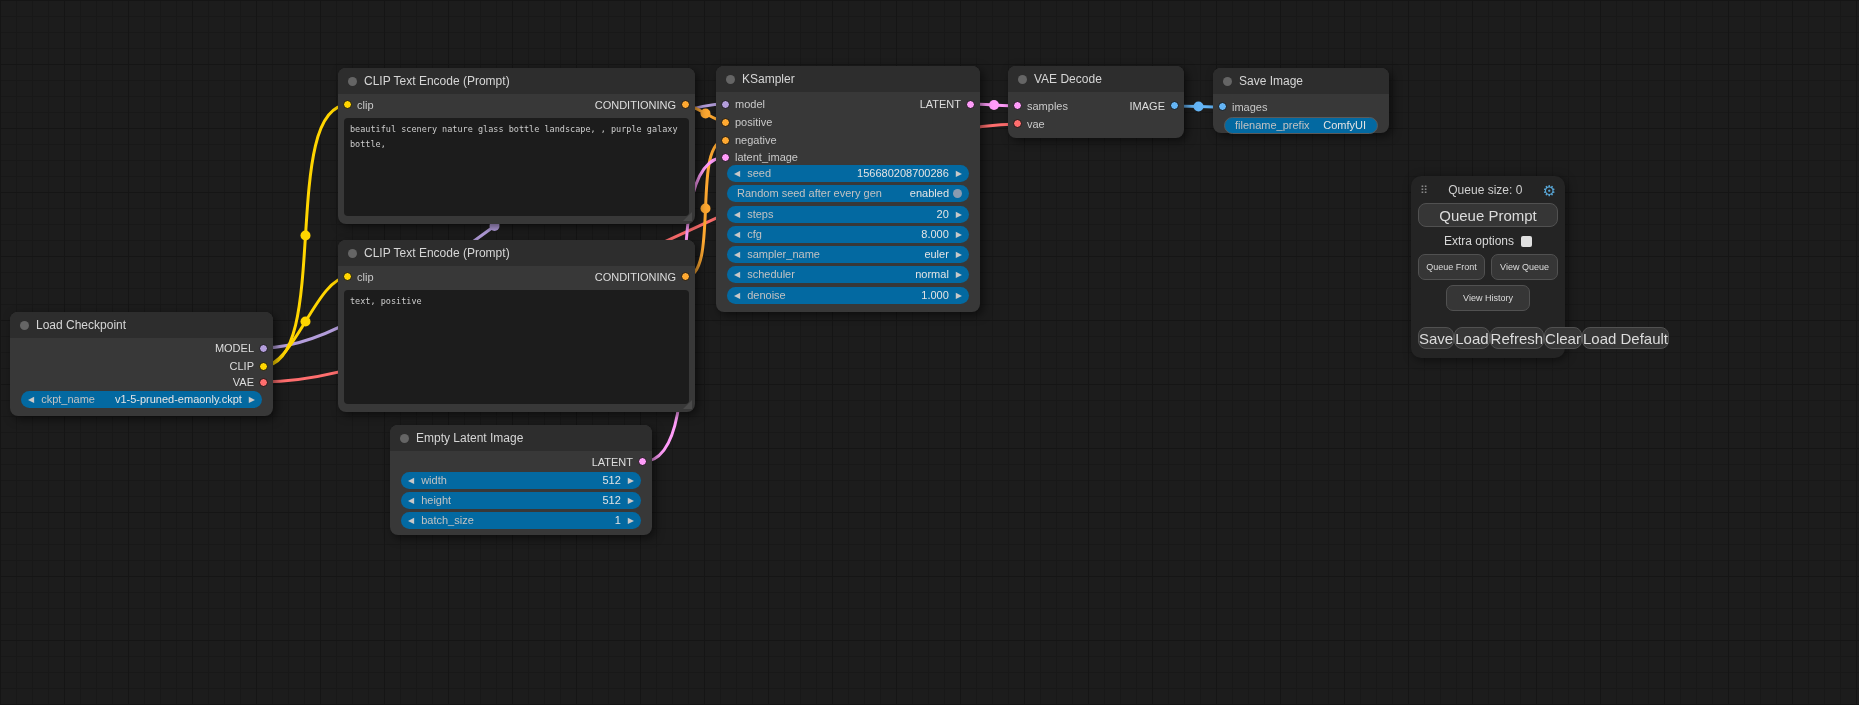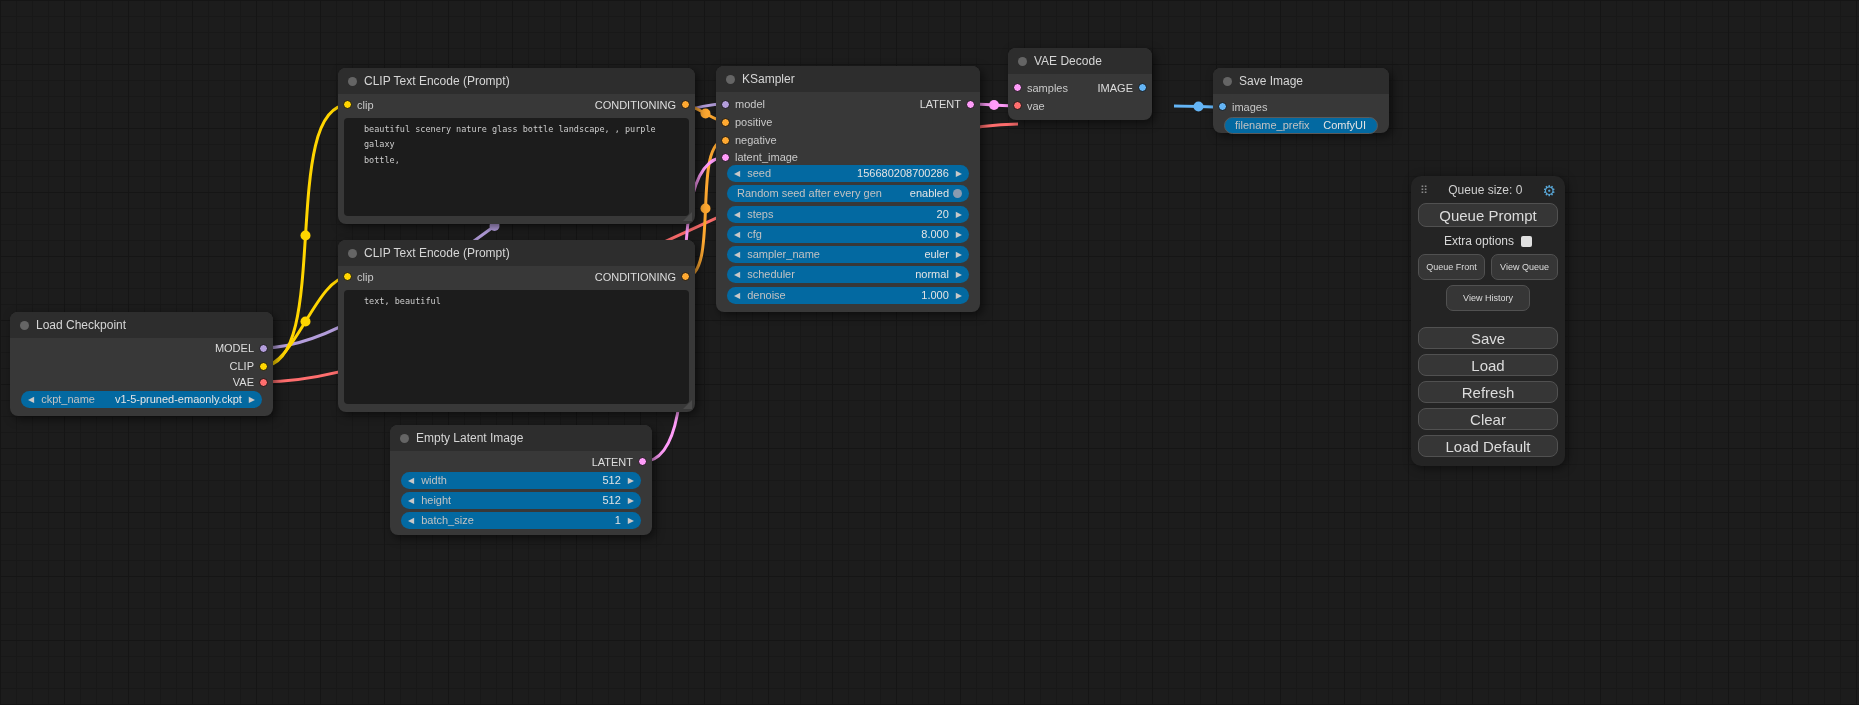--- a/index.html
+++ b/index.html
@@ -35,21 +35,21 @@
     border-radius:9px;display:flex;align-items:center;padding:0 7px;font-size:11px;line-height:17px}
   .widget .arrow{font-size:8px;color:#c8c8c8;flex:none}
   .widget .wl{margin-left:7px;color:#c2c2c2;white-space:nowrap}
   .widget .wv{margin-left:auto;margin-right:7px;color:#e4e4e4;white-space:nowrap}
   .widget.noarrow .wl{margin-left:3px}
   .widget.noarrow .wv{margin-right:4px}
   .widget.bordered{border:1px solid #5a5a5a}
   .toggledot{width:9px;height:9px;border-radius:50%;background:#8a9bb0;flex:none}
 
   .promptbox{position:absolute;left:6px;right:6px;background:#1c1c1c;border-radius:4px;
-    padding:4px 20px;font-family:"DejaVu Sans Mono",monospace;font-size:8.5px;line-height:1.8;
+    padding:4px 6px;font-family:"DejaVu Sans Mono",monospace;font-size:8.5px;line-height:1.8;
     color:#cdcdcd;white-space:pre-wrap;overflow:hidden}
   .resize{position:absolute;right:3px;bottom:3px;width:0;height:0;
     border-left:9px solid transparent;border-bottom:9px solid #5a5a5a;opacity:.55}
 
   #menu{position:absolute;z-index:4;left:1411px;top:176px;width:154px;background:#242424;
     border-radius:10px;box-shadow:2px 2px 10px rgba(0,0,0,.5);padding:6px 7px 9px;
     display:flex;flex-direction:column}
   .mhead{display:flex;align-items:center;justify-content:space-between;height:16px;padding:0 2px}
   .drag{color:#8a8a8a;font-size:11px;cursor:grab}
   .qsize{color:#cfcfcf;font-size:12px}
@@ -58,21 +58,21 @@
     display:flex;align-items:center;justify-content:center;font-family:inherit;cursor:pointer;white-space:nowrap}
   .btn.qp{height:24px;font-size:15px;margin-top:5px}
   .btn.big{height:22px;font-size:15px;margin-top:5px}
   .btn.small{height:13px;font-size:9px;border-radius:7px;padding:12px 4px}
   .extras{display:flex;align-items:center;justify-content:center;gap:7px;margin-top:7px;
     font-size:12px;color:#d8d8d8}
   .checkbox{width:11px;height:11px;background:#e0e0e0;border-radius:2px;cursor:pointer}
   .smallrow{display:flex;gap:6px;margin-top:6px}
   .smallrow .btn{flex:1}
   .vh{margin:5px auto 0;width:84px}
-  .biggroup{margin-top:11px;display:flex;flex-direction:column}
+  .biggroup{margin-top:11px;display:flex;flex-direction:row}
 </style>
 </head>
 <body>
 
 <div id="canvas">
 
   <svg id="links" width="1859" height="705">
       <path d="M 263 348 C 393.83983529491314 348 595.1601647050868 104 726 104" stroke="#B39DDB" stroke-width="3" fill="none"></path>
       <circle cx="494.5" cy="226" r="5" fill="#B39DDB"></circle>
       <path d="M 263 366 C 331.6230646357331 366 279.3769353642669 105 348 105" stroke="#FFD500" stroke-width="3" fill="none"></path>
@@ -128,21 +128,21 @@
 
   <div class="node" style="left:338px;top:240px;width:357px;height:172px">
     <div class="ntitle">
       <span class="tdot"></span>
       <span>CLIP Text Encode (Prompt)</span>
     </div>
     <span class="port in" style="top: 32px; background: rgb(255, 213, 0);"></span>
     <span class="plabel in" style="top:30px">clip</span>
     <span class="plabel out" style="top:30px">CONDITIONING</span>
     <span class="port out" style="top: 32px; background: rgb(255, 169, 49);"></span>
-    <div class="promptbox" style="top:50px;bottom:8px">text, beautiful</div>
+    <div class="promptbox" style="top:50px;bottom:8px">text, positive</div>
     <span class="resize"></span>
   </div>
 
   <div class="node" style="left:390px;top:425px;width:262px;height:110px">
     <div class="ntitle">
       <span class="tdot"></span>
       <span>Empty Latent Image</span>
     </div>
     <span class="plabel out" style="top:30px">LATENT</span>
     <span class="port out" style="top: 32px; background: rgb(255, 156, 249);"></span>
@@ -218,21 +218,21 @@
       <span class="arrow">▶</span>
     </div>
     <div class="widget" style="top:221px">
       <span class="arrow">◀</span>
       <span class="wl">denoise</span>
       <span class="wv">1.000</span>
       <span class="arrow">▶</span>
     </div>
   </div>
 
-  <div class="node" style="left:1008px;top:48px;width:144px;height:72px">
+  <div class="node" style="left:1008px;top:66px;width:176px;height:72px">
     <div class="ntitle">
       <span class="tdot"></span>
       <span>VAE Decode</span>
     </div>
     <span class="port in" style="top: 35px; background: rgb(255, 156, 249);"></span>
     <span class="plabel in" style="top:33px">samples</span>
     <span class="plabel out" style="top:33px">IMAGE</span>
     <span class="port out" style="top: 35px; background: rgb(100, 181, 246);"></span>
     <span class="port in" style="top: 53px; background: rgb(255, 110, 110);"></span>
     <span class="plabel in" style="top:51px">vae</span>

